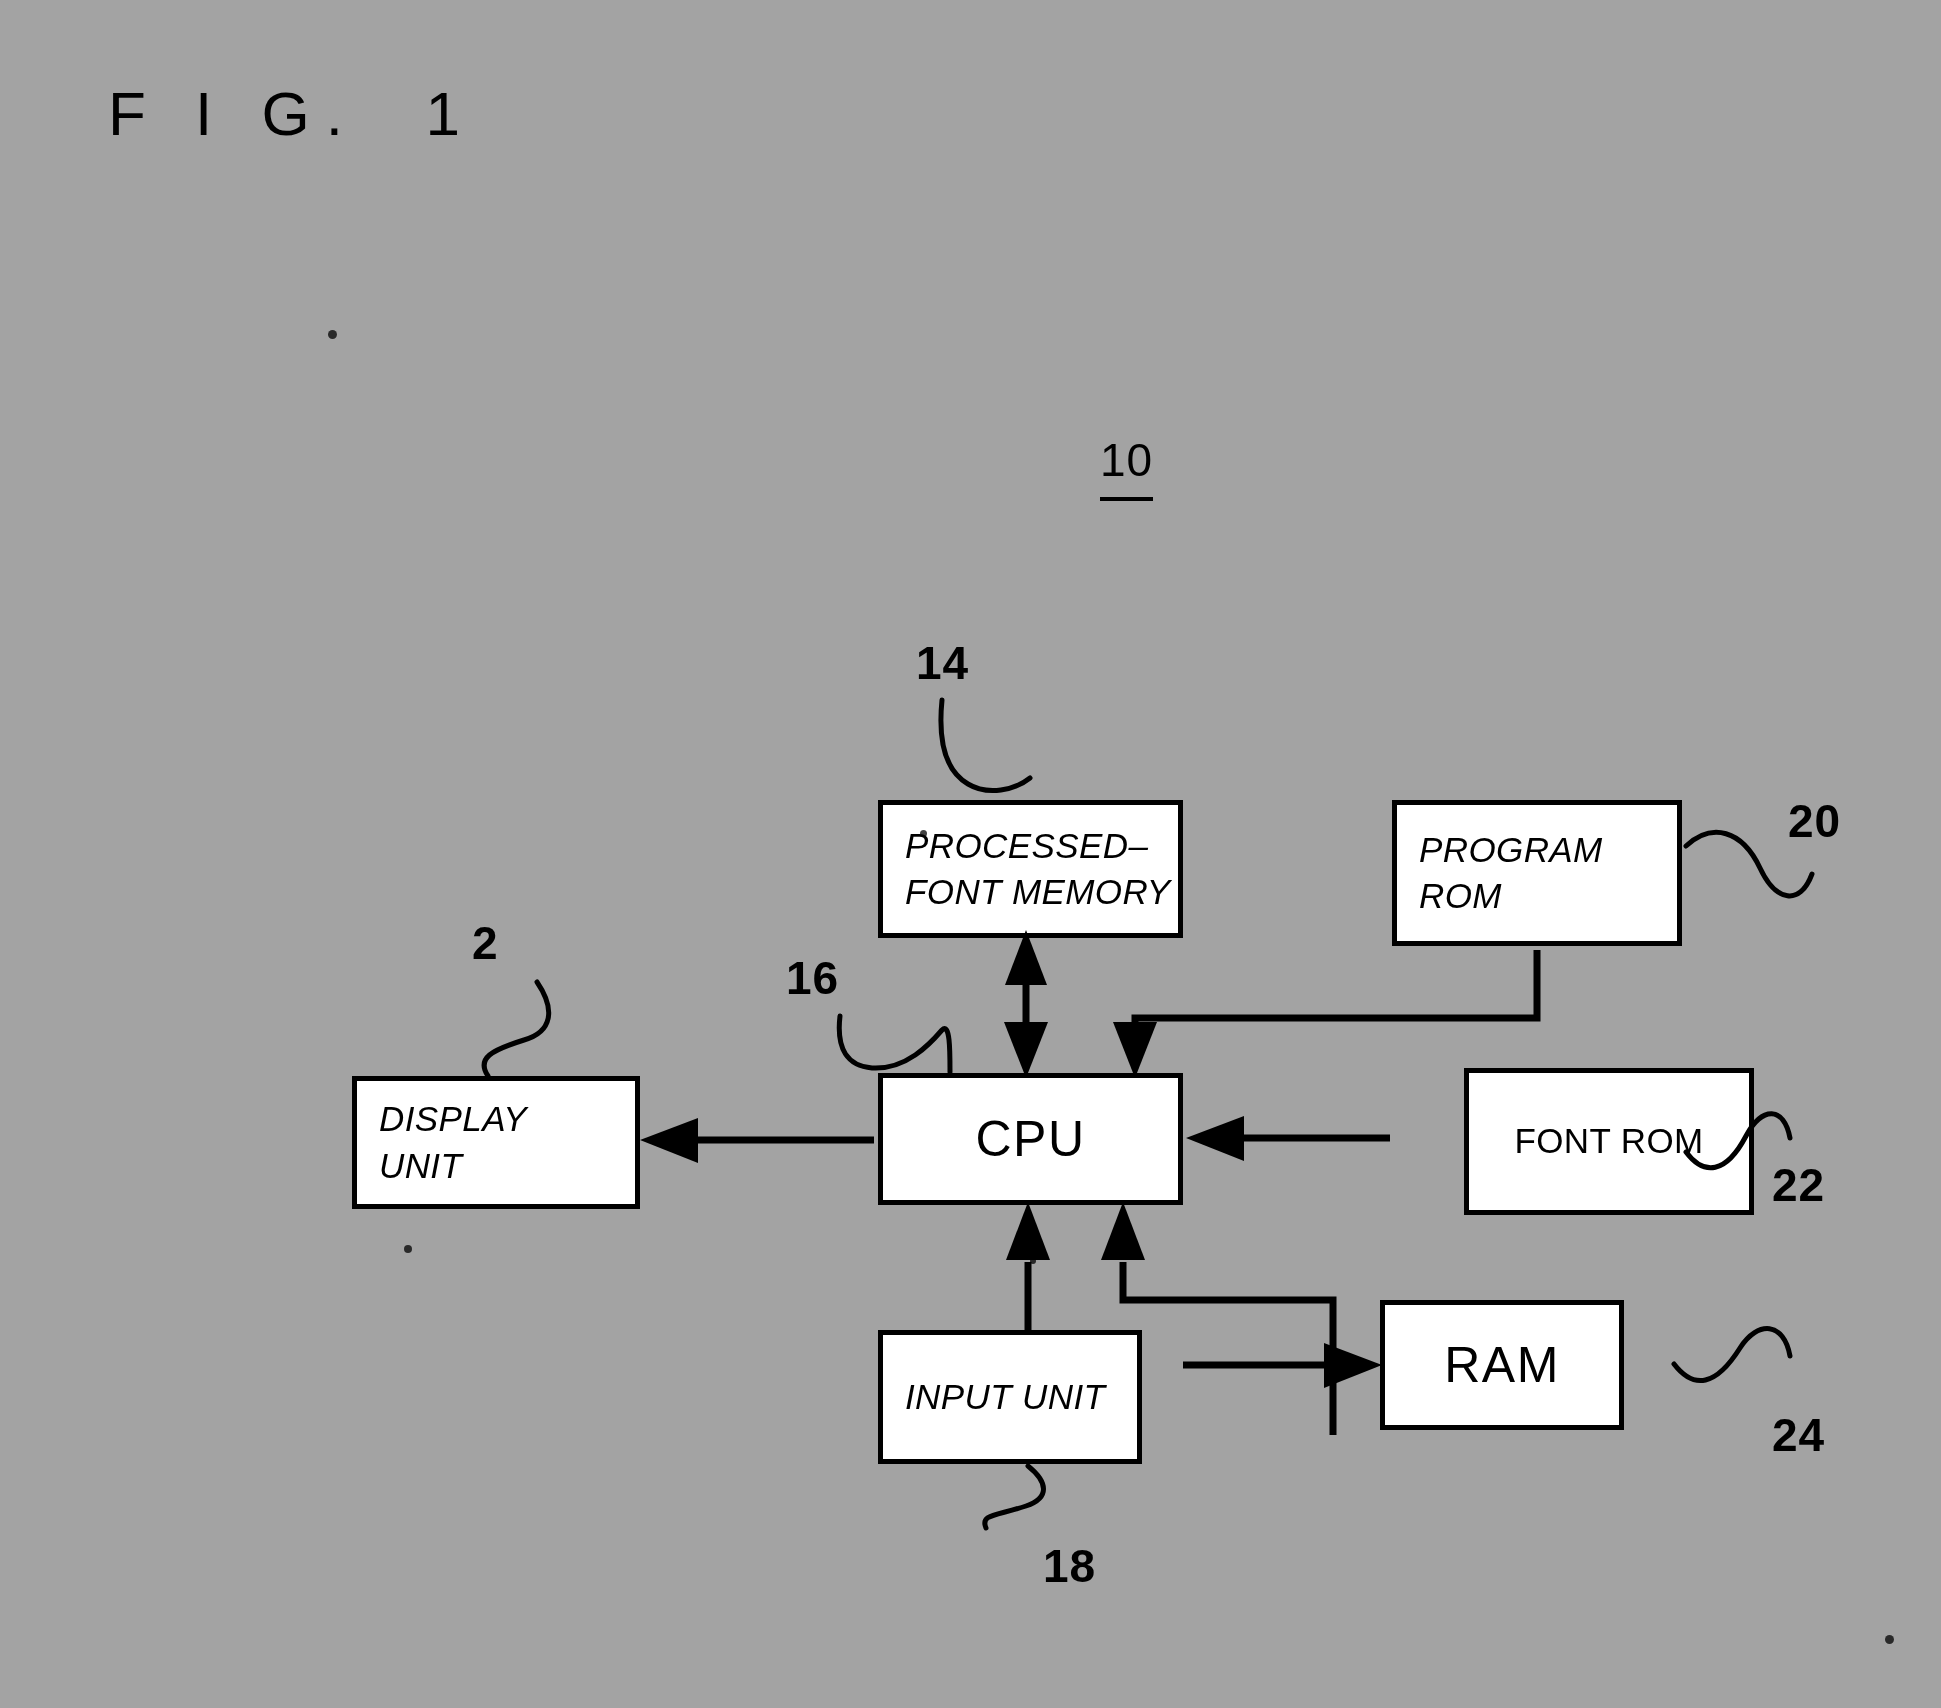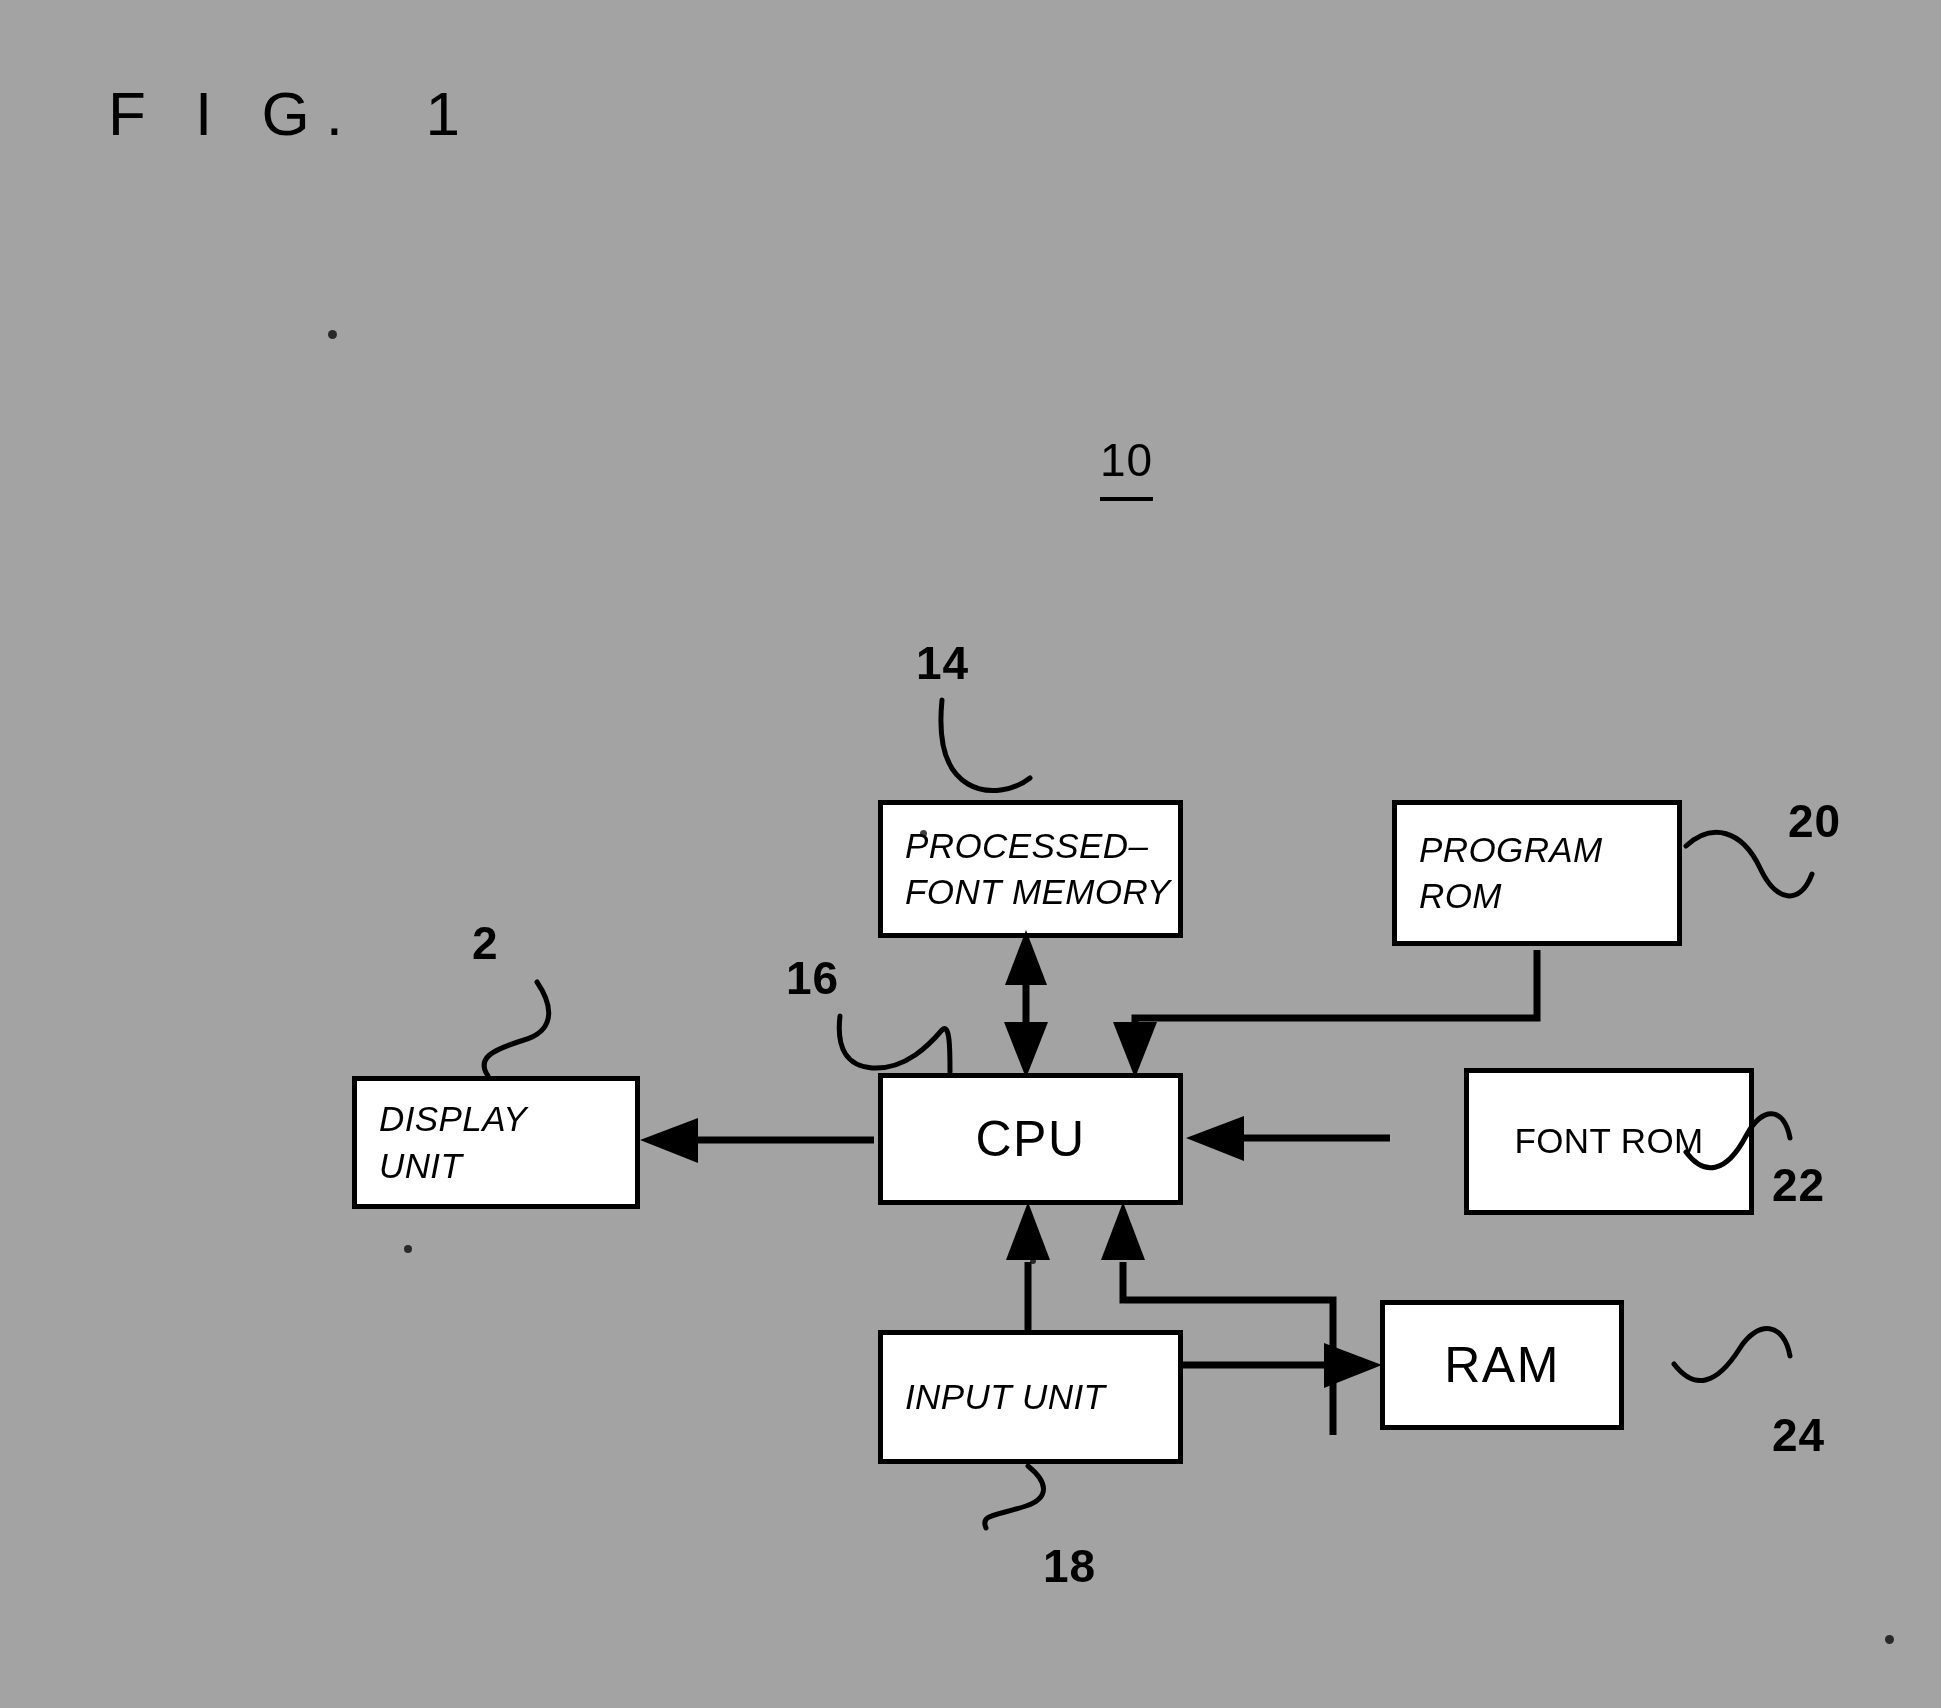--- a/index.html
+++ b/index.html
@@ -142,21 +142,21 @@
   </div>
 
   <div class="block align-center" style="left:878px; top:1073px; width:305px; height:132px;">
     <span class="block-label label-large">CPU</span>
   </div>
 
   <div class="block align-center" style="left:1464px; top:1068px; width:290px; height:147px;">
     <span class="block-label label-small">FONT ROM</span>
   </div>
 
-  <div class="block align-left" style="left:878px; top:1330px; width:305px; height:134px;">
+  <div class="block align-left" style="left:878px; top:1330px; width:264px; height:134px;">
     <span class="block-label label-small">INPUT UNIT</span>
   </div>
 
   <div class="block align-center" style="left:1380px; top:1300px; width:244px; height:130px;">
     <span class="block-label label-large">RAM</span>
   </div>
 
   <div class="ref-num" style="left:916px; top:640px;">14</div>
 
   <div class="ref-num" style="left:1788px; top:798px;">20</div>

